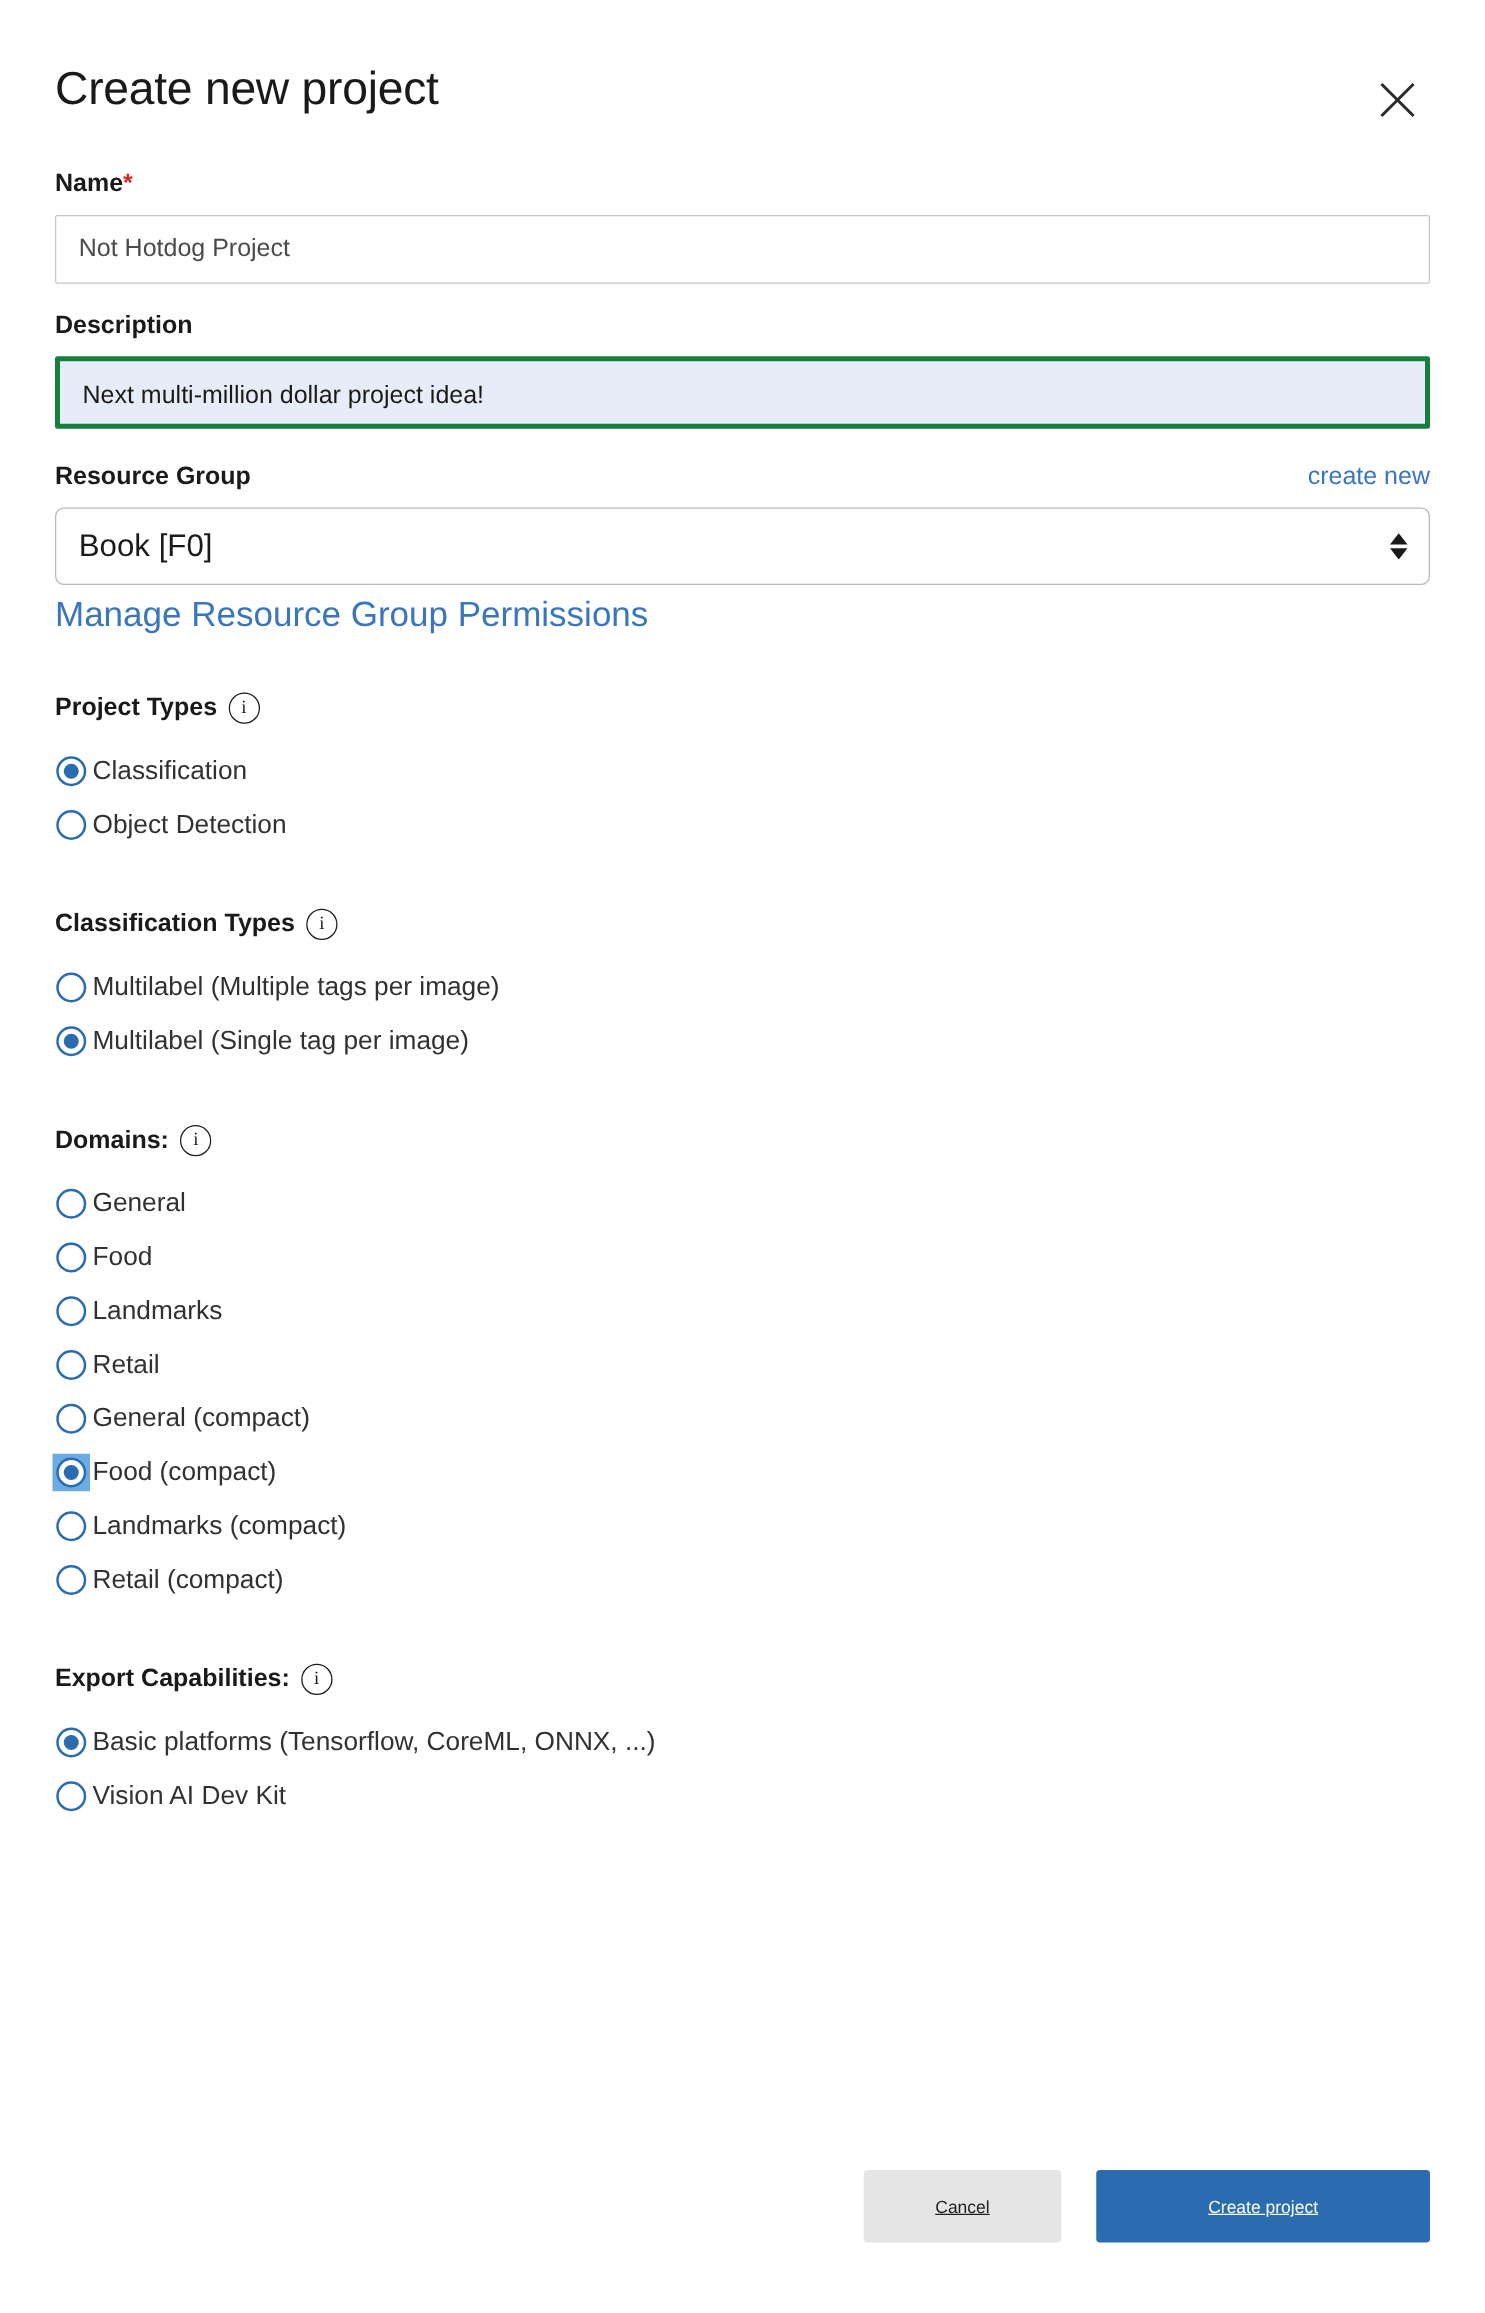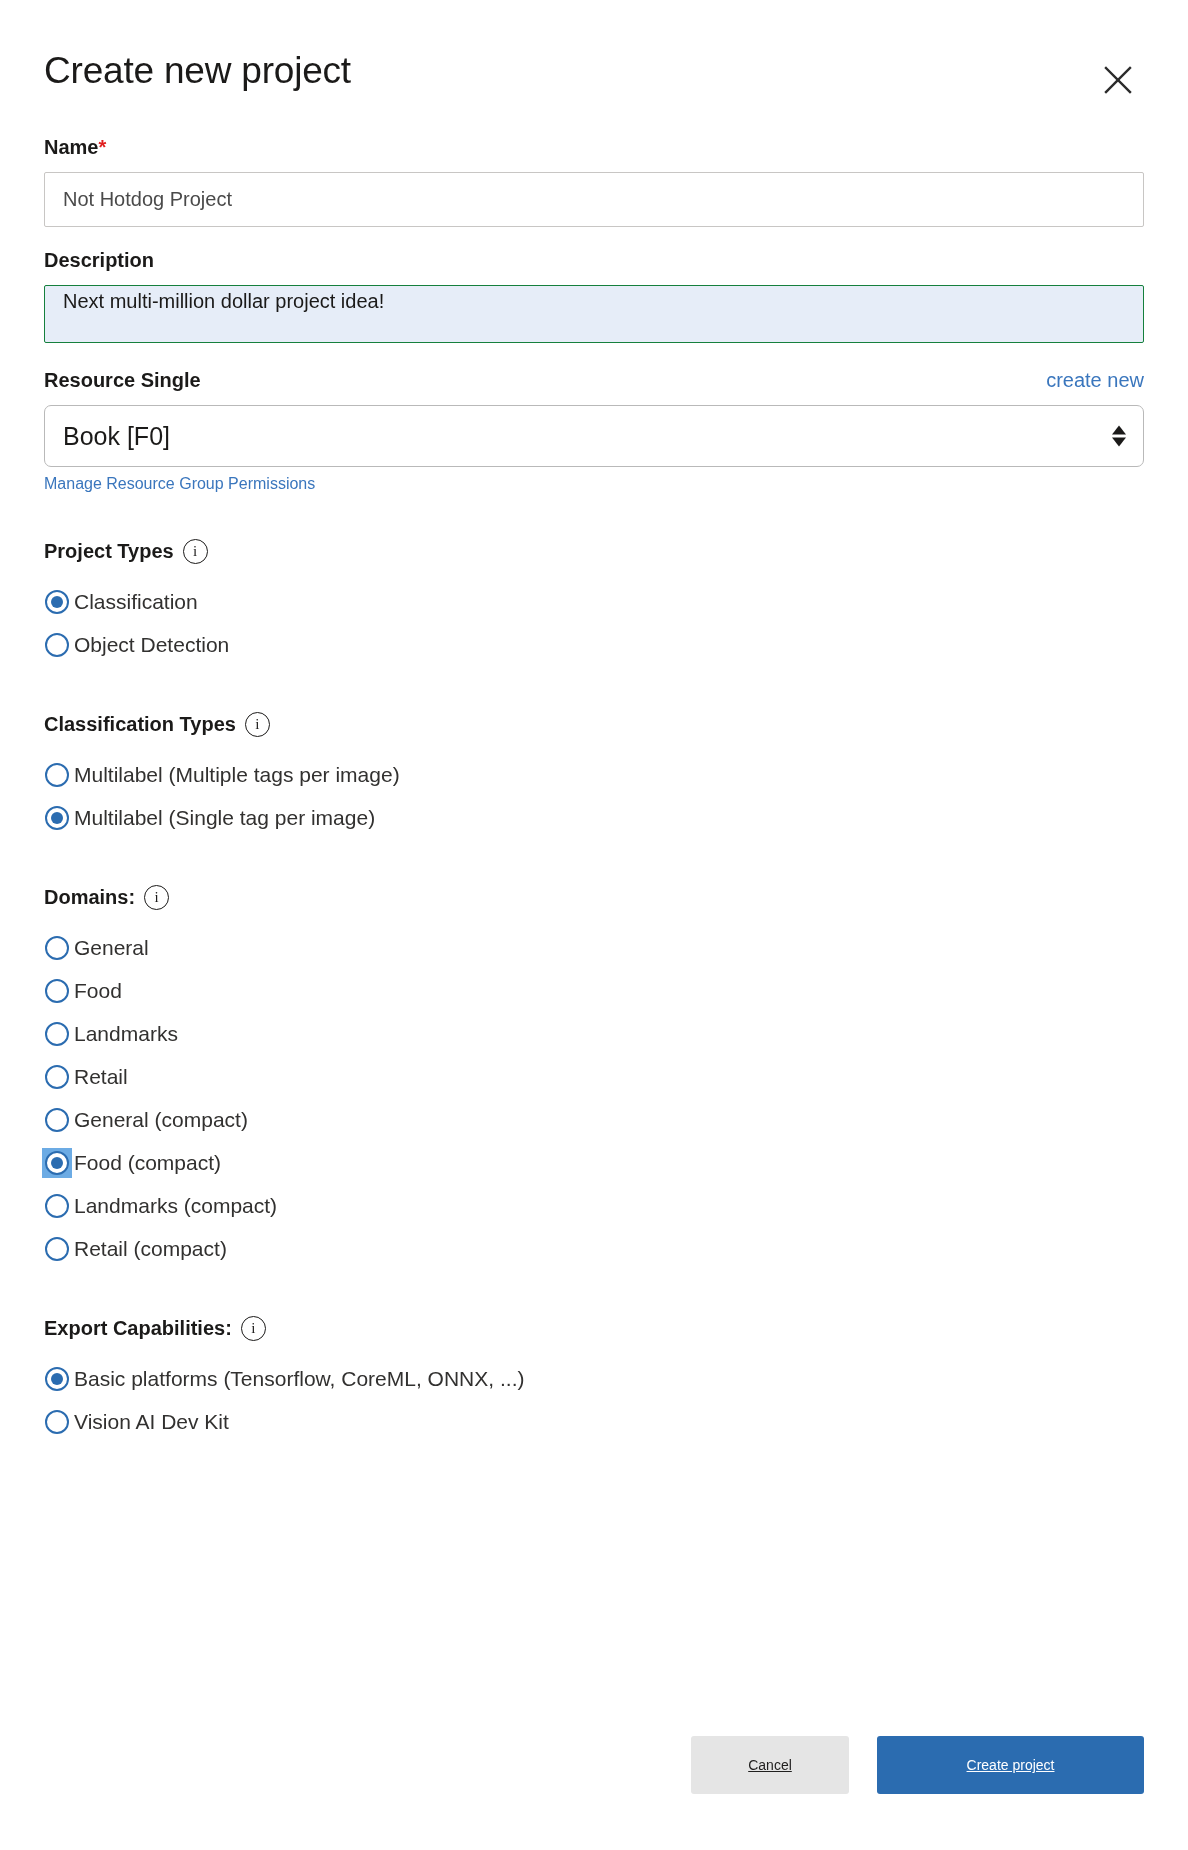--- a/index.html
+++ b/index.html
@@ -90,27 +90,27 @@
     font-size: 20px;
     color: #4a4a4a;
     padding: 0 18px;
     outline: none;
   }
   .text-input::placeholder { color: #605e5c; }
 
   .textarea-input {
     width: 100%;
     height: 58px;
-    border: 1px solid #15803d;
+    border: 4px solid #15803d;
     border-radius: 2px;
     background: #e6edf8;
     font-family: inherit;
     font-size: 20px;
     color: #1b1a19;
-    padding: 2px 18px;
+    padding: 14px 18px;
     outline: none;
     resize: none;
     overflow: hidden;
     line-height: 1.3;
   }
 
   .select-wrap { position: relative; width: 100%; }
   .select-input {
     width: 100%;
     height: 62px;
@@ -143,21 +143,21 @@
     border-left: 7px solid transparent;
     border-right: 7px solid transparent;
   }
   .arrow-up { border-bottom: 9px solid #1b1a19; }
   .arrow-dn { border-top: 9px solid #1b1a19; }
 
   .sub-link {
     display: inline-block;
     margin-top: 8px;
     color: #3a76bd;
-    font-size: 16px;
+    font-size: 28px;
     text-decoration: none;
     cursor: pointer;
   }
 
   
   .group { margin-top: 46px; }
   .group-heading {
     display: flex;
     align-items: center;
     gap: 9px;
@@ -278,21 +278,21 @@
     <input class="text-input" type="text" value="Not Hotdog Project" style="">
   </div>
 
   <div class="field-block">
     <label class="field-label">Description</label>
     <textarea class="textarea-input" style="">Next multi-million dollar project idea!</textarea>
   </div>
 
   <div class="field-block">
     <div class="label-row">
-      <span class="field-label">Resource Single</span>
+      <span class="field-label">Resource Group</span>
       <a class="link">create new</a>
     </div>
     <div class="select-wrap">
       <select class="select-input">
         <option>Book [F0]</option>
       </select>
       <span class="spinner-arrows">
         <span class="arrow-up"></span>
         <span class="arrow-dn"></span>
       </span>

